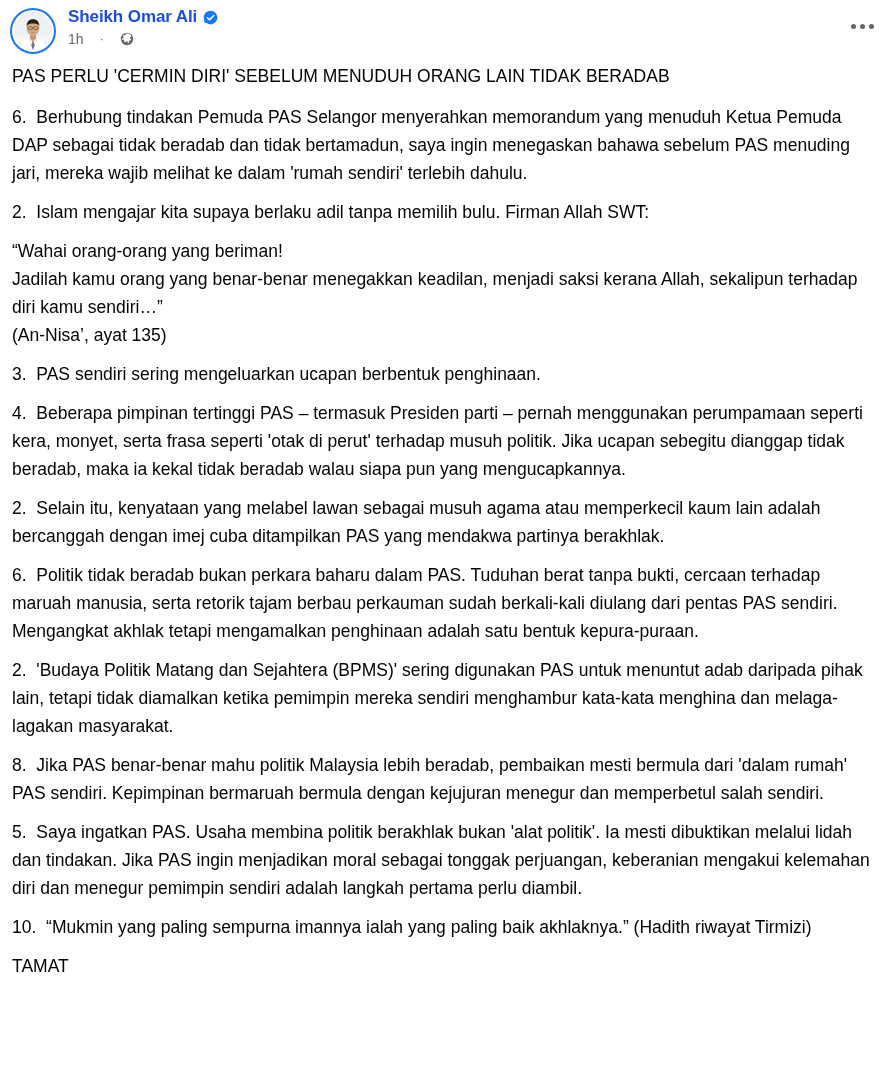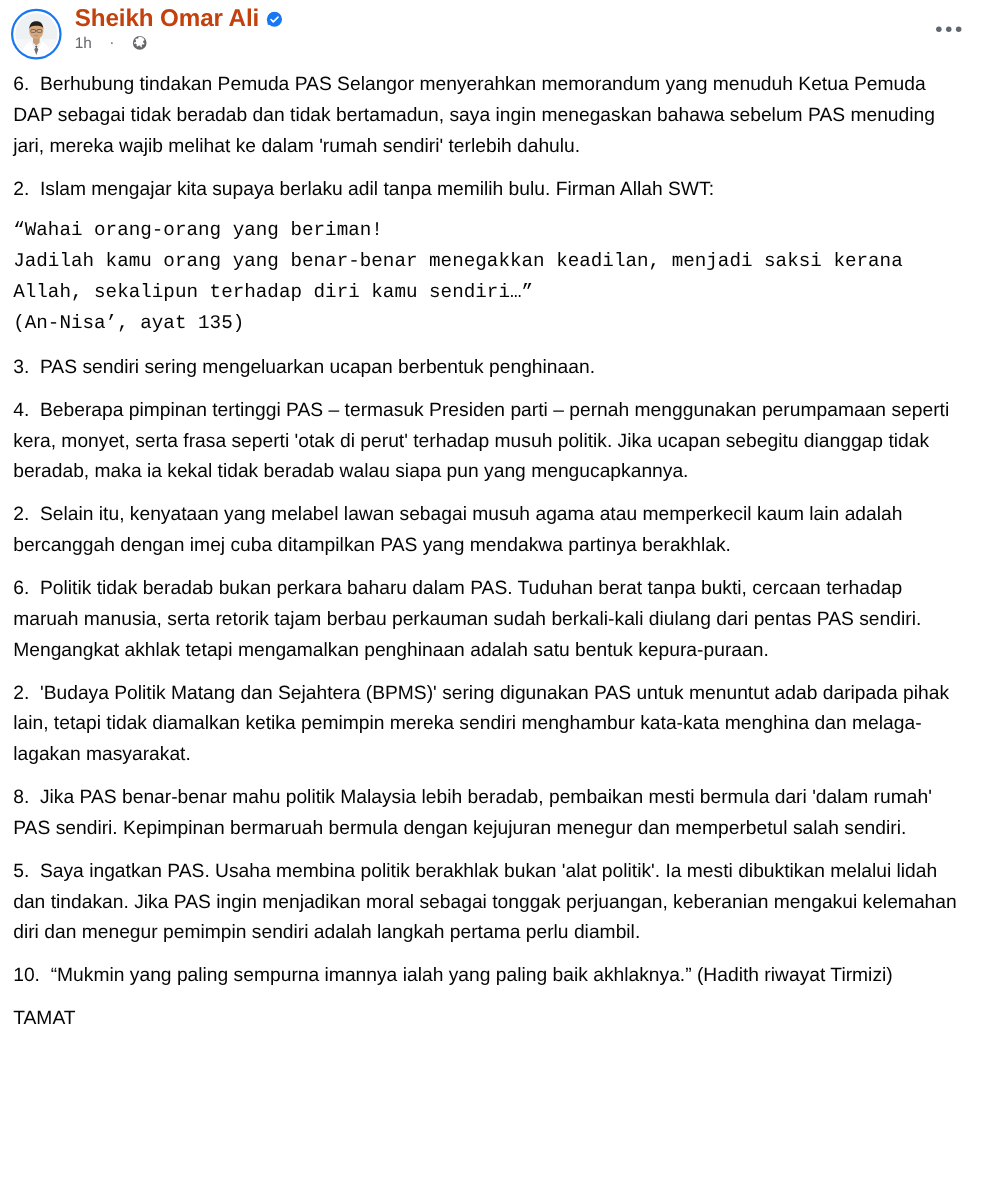--- a/index.html
+++ b/index.html
@@ -62,23 +62,23 @@
     padding-top: 1px;
   }
 
   .name-row {
     display: flex;
     align-items: center;
     gap: 6px;
     line-height: 20px;
   }
   .author-name {
-    font-size: 22px;
+    font-size: 17px;
     font-weight: bold;
-    color: #c2410c;
+    color: #1d4ed8;
     letter-spacing: -0.1px;
     white-space: nowrap;
   }
   .verified-badge {
     width: 15px;
     height: 15px;
     flex: 0 0 15px;
     display: inline-block;
   }
   .verified-badge svg { display: block; width: 15px; height: 15px; }
@@ -128,21 +128,20 @@
     line-height: 28px;
     color: #050505;
     white-space: pre-wrap;
     word-wrap: break-word;
   }
   .post-body p.title-line {
     margin-bottom: 13px;
   }
   .post-body p.quote-block {
     margin-bottom: 11px;
-    font-family: Liberation Mono, monospace;
   }
   .post-body p:last-child { margin-bottom: 16px; }
 </style>
 </head>
 <body>
 
 <div class="post">
 
   <div class="post-header">
 
@@ -201,20 +200,21 @@
 
     <div class="more-menu">
       <span class="dot"></span>
       <span class="dot"></span>
       <span class="dot"></span>
     </div>
 
   </div>
 
   <div class="post-body">
+    <p class="title-line">PAS PERLU 'CERMIN DIRI' SEBELUM MENUDUH ORANG LAIN TIDAK BERADAB</p>
     <p>6.  Berhubung tindakan Pemuda PAS Selangor menyerahkan memorandum yang menuduh Ketua Pemuda DAP sebagai tidak beradab dan tidak bertamadun, saya ingin menegaskan bahawa sebelum PAS menuding jari, mereka wajib melihat ke dalam 'rumah sendiri' terlebih dahulu.</p>
     <p>2.  Islam mengajar kita supaya berlaku adil tanpa memilih bulu. Firman Allah SWT:</p>
     <p class="quote-block">“Wahai orang-orang yang beriman!
 Jadilah kamu orang yang benar-benar menegakkan keadilan, menjadi saksi kerana Allah, sekalipun terhadap diri kamu sendiri…”
 (An-Nisa’, ayat 135)</p>
     <p>3.  PAS sendiri sering mengeluarkan ucapan berbentuk penghinaan.</p>
     <p>4.  Beberapa pimpinan tertinggi PAS – termasuk Presiden parti – pernah menggunakan perumpamaan seperti kera, monyet, serta frasa seperti 'otak di perut' terhadap musuh politik. Jika ucapan sebegitu dianggap tidak beradab, maka ia kekal tidak beradab walau siapa pun yang mengucapkannya.</p>
     <p>2.  Selain itu, kenyataan yang melabel lawan sebagai musuh agama atau memperkecil kaum lain adalah bercanggah dengan imej cuba ditampilkan PAS yang mendakwa partinya berakhlak.</p>
     <p>6.  Politik tidak beradab bukan perkara baharu dalam PAS. Tuduhan berat tanpa bukti, cercaan terhadap maruah manusia, serta retorik tajam berbau perkauman sudah berkali-kali diulang dari pentas PAS sendiri. Mengangkat akhlak tetapi mengamalkan penghinaan adalah satu bentuk kepura-puraan.</p>
     <p>2.  'Budaya Politik Matang dan Sejahtera (BPMS)' sering digunakan PAS untuk menuntut adab daripada pihak lain, tetapi tidak diamalkan ketika pemimpin mereka sendiri menghambur kata-kata menghina dan melaga-lagakan masyarakat.</p>

